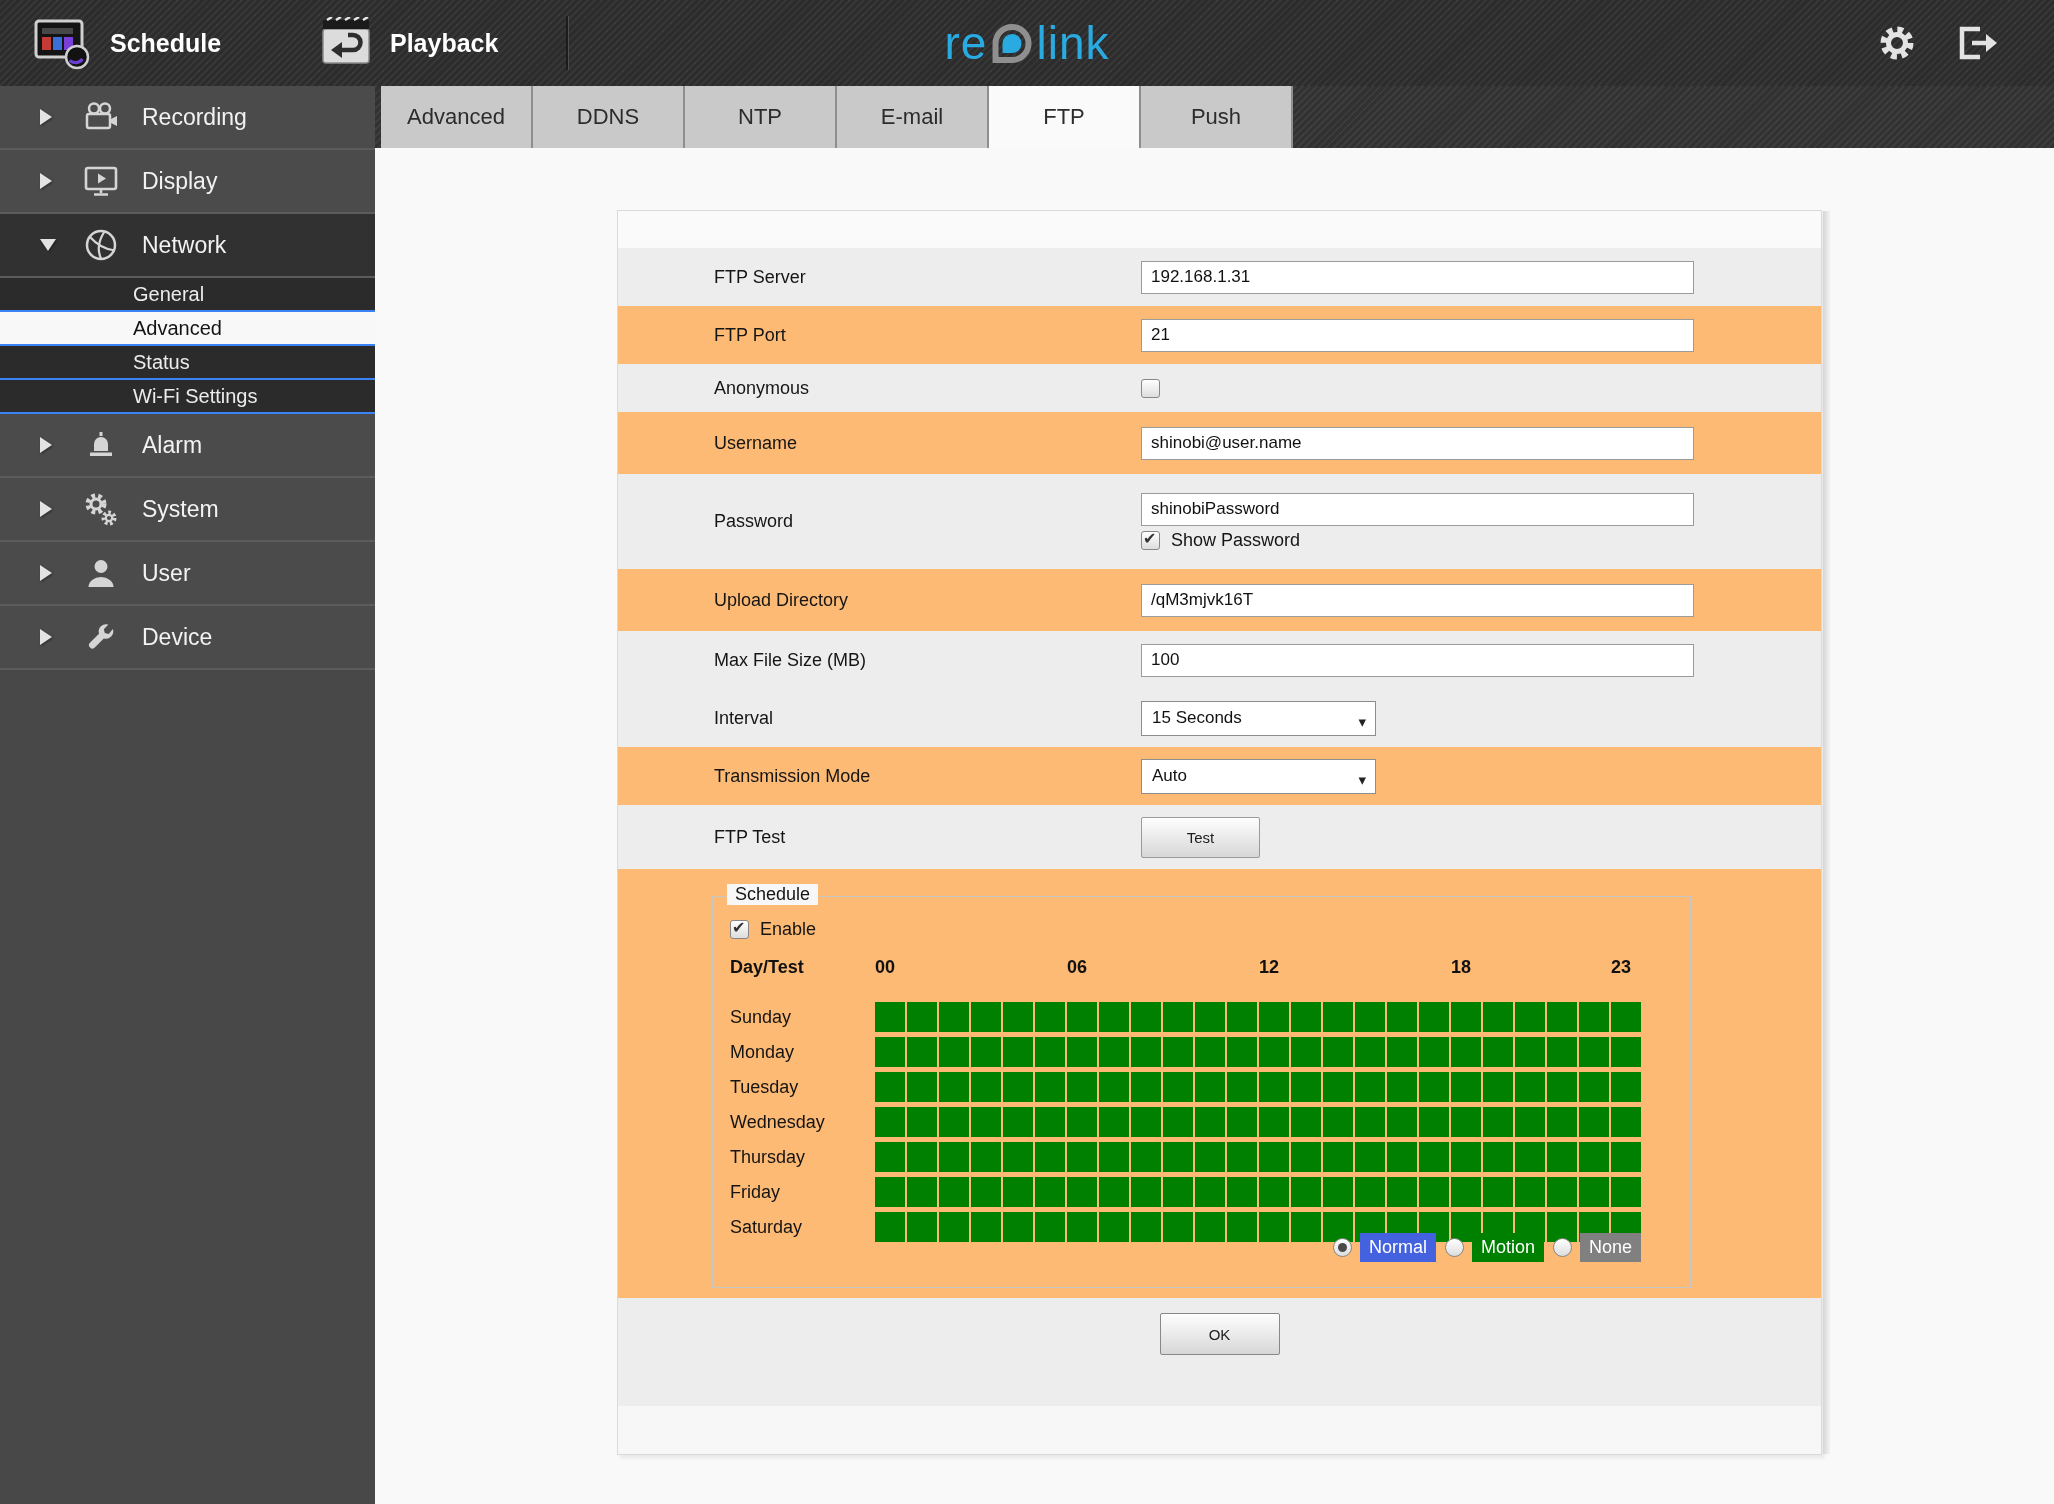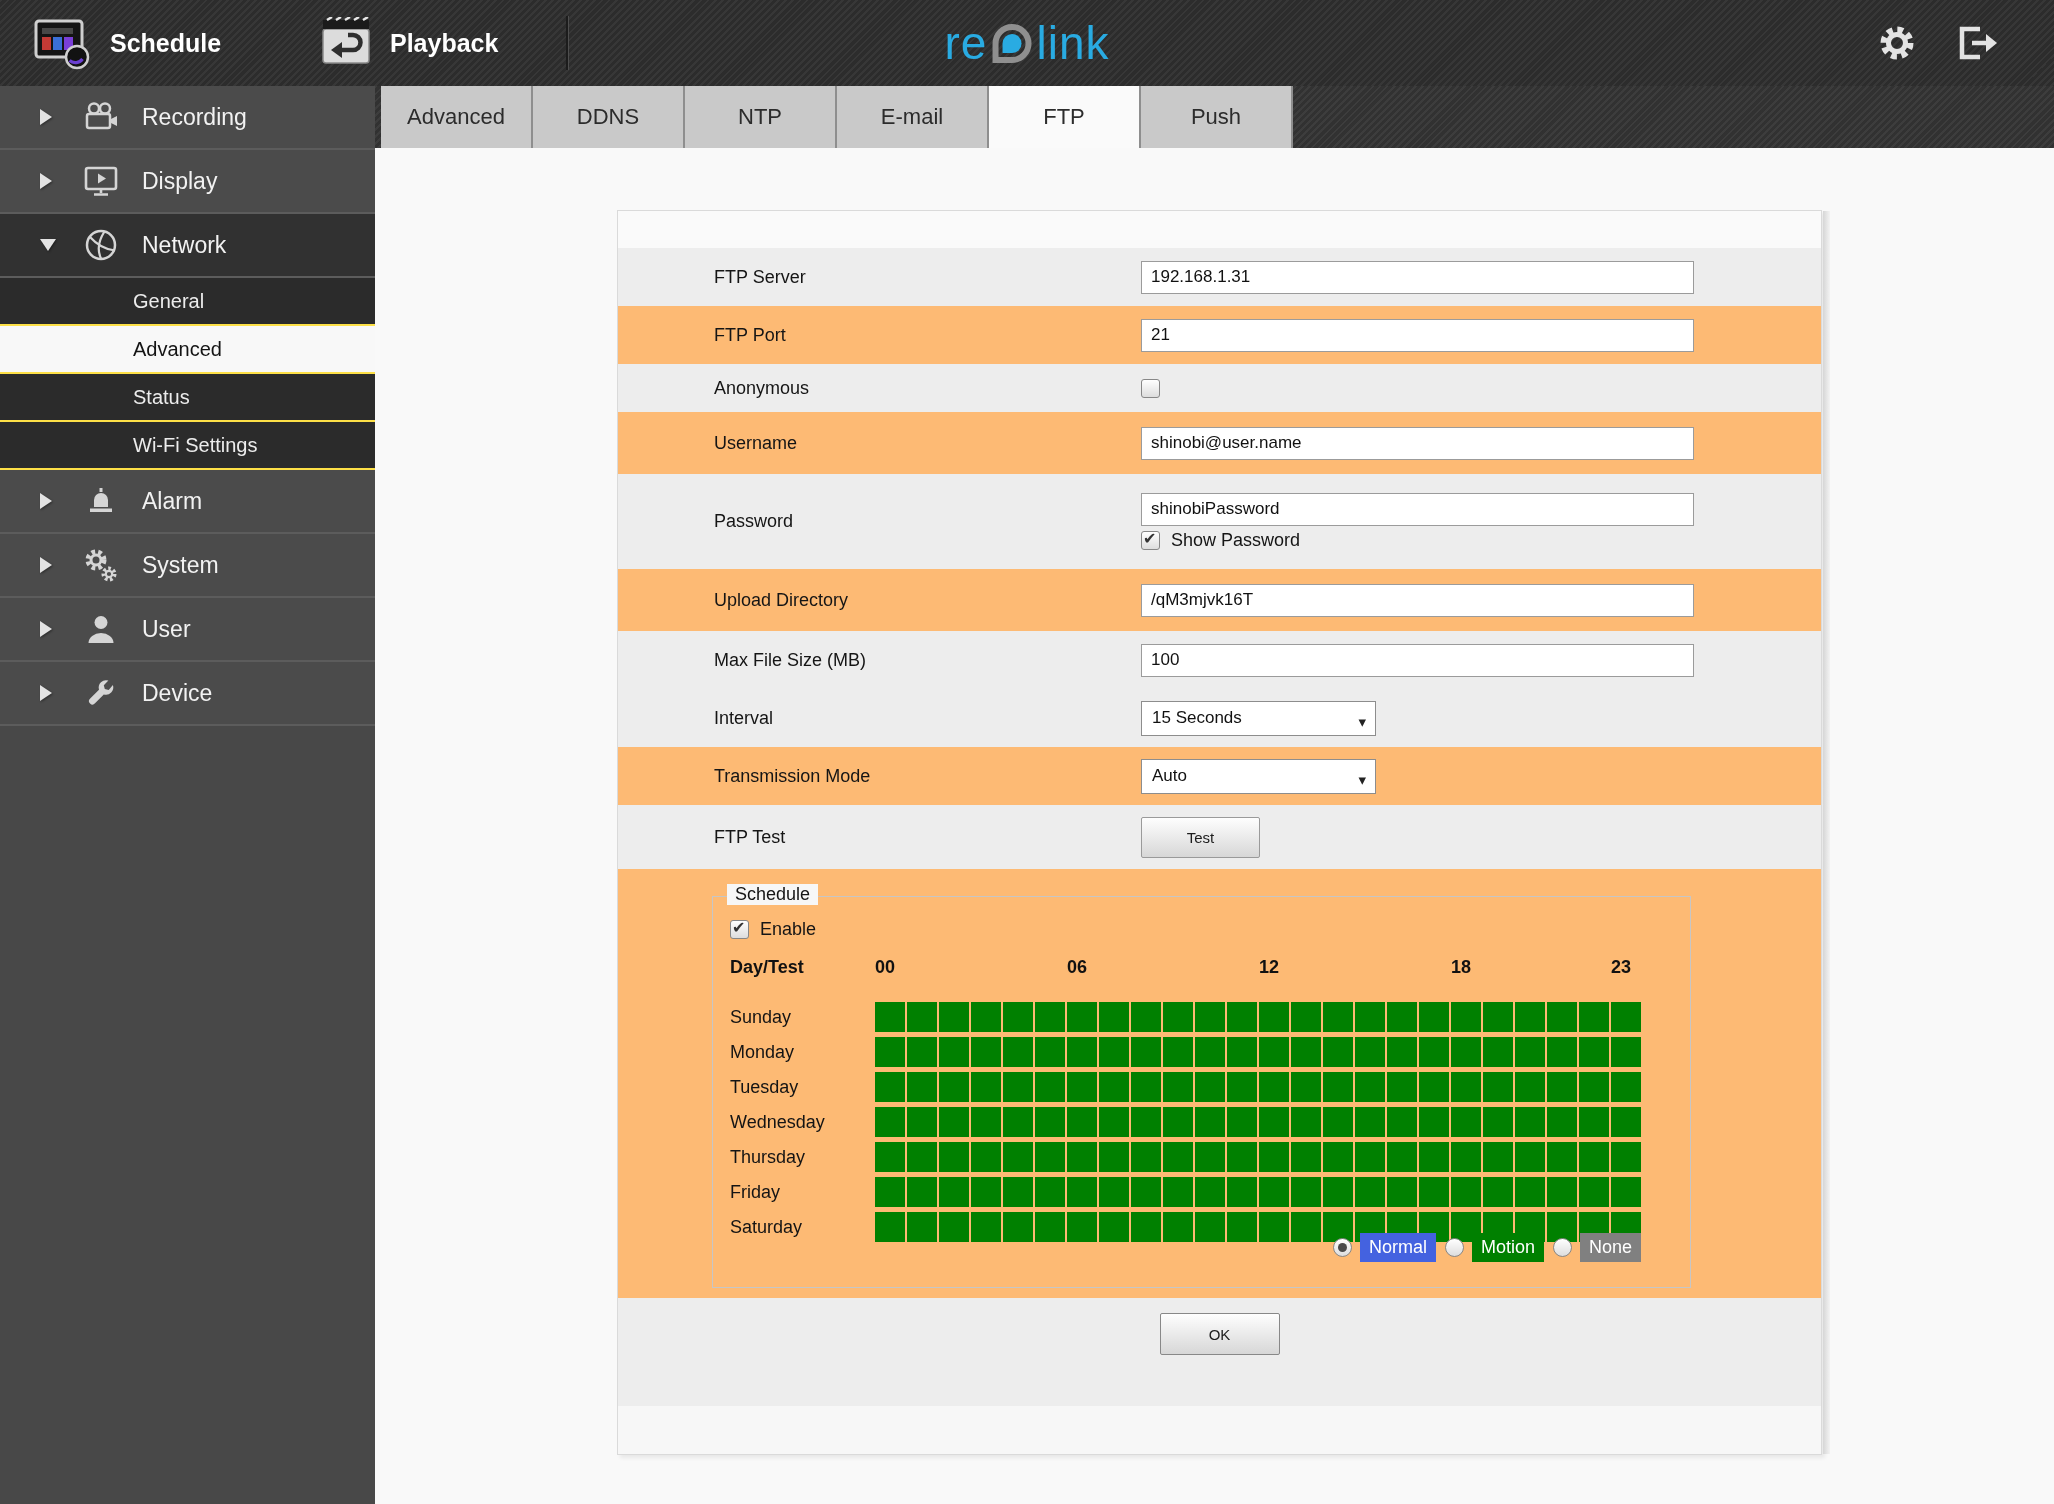--- a/index.html
+++ b/index.html
@@ -28,22 +28,22 @@
   .sidebar{position:absolute;left:0;top:86px;width:375px;bottom:0;background:#484848;z-index:4;}
   .side-item{height:64px;box-sizing:border-box;display:flex;align-items:center;padding-left:40px;
              background:#4b4b4b;border-bottom:2px solid #5c5c5c;color:#f2f2f2;font-size:23px;cursor:pointer;}
   .side-item.expanded{background:#313131;}
   .side-arrow{width:12px;margin-right:30px;display:flex;}
   .tri-right{width:0;height:0;border-left:12px solid #e3e3e3;border-top:8px solid transparent;border-bottom:8px solid transparent;
              filter:drop-shadow(1px 1px 1px rgba(0,0,0,.4));}
   .tri-down{width:0;height:0;border-top:12px solid #e3e3e3;border-left:8px solid transparent;border-right:8px solid transparent;
             filter:drop-shadow(1px 1px 1px rgba(0,0,0,.4));}
   .side-icon{width:38px;margin-right:22px;display:flex;justify-content:center;}
-  .sub-item{height:48px;box-sizing:border-box;display:flex;align-items:center;padding-left:133px;
-            background:#2b2b2b;border-bottom:2px solid #fde047;color:#ececec;font-size:20px;cursor:pointer;}
+  .sub-item{height:34px;box-sizing:border-box;display:flex;align-items:center;padding-left:133px;
+            background:#2b2b2b;border-bottom:2px solid #3b82f6;color:#ececec;font-size:20px;cursor:pointer;}
   .sub-item.selected{background:#f8f8f8;color:#141414;}
   
   .tabbar{
     position:absolute;left:375px;top:86px;right:0;height:62px;
     background:#343434;
     background-image:repeating-linear-gradient(135deg,rgba(255,255,255,.045) 0 2px,rgba(0,0,0,.05) 2px 5px);
     display:flex;padding-left:6px;z-index:4;box-sizing:border-box;
   }
   .tab{width:152px;box-sizing:border-box;background:#c9c9c9;color:#2c2c2c;font-size:22px;
        display:flex;align-items:center;justify-content:center;border-right:2px solid #8e8e8e;cursor:pointer;}

